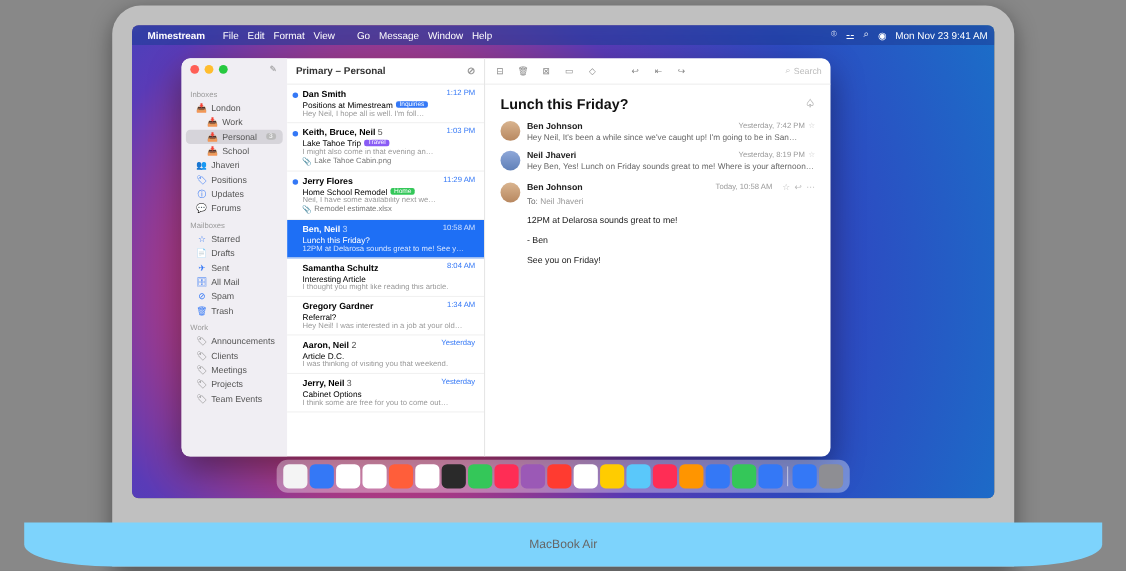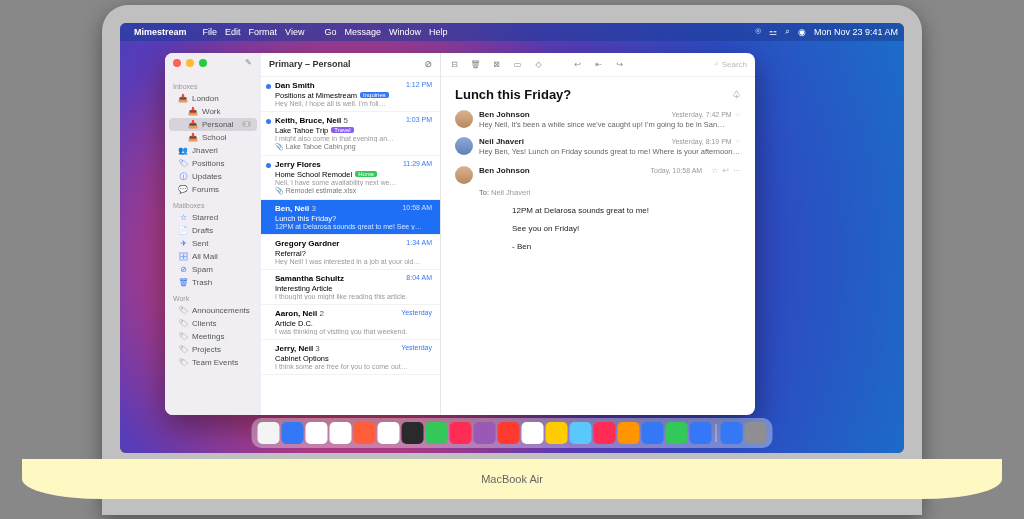--- a/index.html
+++ b/index.html
@@ -10,22 +10,22 @@
     display: flex; align-items: center; justify-content: center;
   }
   .laptop {
     width: 820px; height: 510px;
     background: #c0c0c0; border-radius: 26px 26px 0 0;
     padding: 18px 18px 0 18px;
     position: relative;
     box-shadow: 0 6px 20px rgba(0,0,0,.4);
   }
   .laptop-base {
-    position: absolute; bottom: 16px; left: -80px; width: 980px; height: 40px;
-    background: #fef9c3; border-radius: 0 0 80px 80px / 0 0 20px 20px;
+    position: absolute; bottom: 0; left: -80px; width: 980px; height: 40px;
+    background: #7dd3fc; border-radius: 0 0 80px 80px / 0 0 20px 20px;
     display: flex; align-items: center; justify-content: center;
     color: #666; font-size: 11px;
   }
   .screen {
     width: 100%; height: 430px; background: #737373; border-radius: 6px; overflow: hidden;
     position: relative;
   }
   .desktop {
     width: 100%; height: 100%;
     background: radial-gradient(circle at 30% 55%, #ff8a3d 0%, #ff4d4d 14%, #c23b7a 28%, #5a3bb7 48%, #2d4bc2 70%, #1b6ec8 100%);
@@ -100,23 +100,23 @@
   .thread-msg { display:flex; gap:6px; margin-top:8px; font-size:8px;}
   .avatar { width:18px; height:18px; border-radius:50%; background:#ccc; flex-shrink:0; background-size:cover;}
   .avatar.bj { background:linear-gradient(#d9b48f,#b88860);} 
   .avatar.nj { background:linear-gradient(#8fa8d9,#6080b8);} 
   .tm-head { display:flex; justify-content:space-between;}
   .tm-head .from { font-weight:600; color:#222;}
   .tm-head .when { color:#999; font-size:7px; display:flex; align-items:center; gap:3px;}
   .tm-head .star { color:#ccc; cursor:pointer;}
   .tm-prev { color:#666; font-size:7.5px; margin-top:1px; white-space:nowrap; overflow:hidden; text-overflow:ellipsis;}
   .tm-exp { margin-top:10px; }
-  .tm-exp .to-line { font-size:7.5px; color:#666; margin-top:13px;}
+  .tm-exp .to-line { font-size:7.5px; color:#666; margin-top:3px;}
   .tm-exp .actions { display:flex; gap:4px; color:#bbb; font-size:8px; margin-left:6px;}
-  .tm-body { margin-top:8px; font-size:8px; color:#222; line-height:1.5;margin-left:33px;}
+  .tm-body { margin-top:8px; font-size:8px; color:#222; line-height:1.5;}
   .tm-body p { margin-bottom:6px; }
   
   .dock {
     position:absolute; bottom:5px; left:50%; transform:translateX(-50%);
     height:30px; background:rgba(255,255,255,.35); border-radius:10px;
     display:flex; align-items:center; padding:2px 6px; gap:2px;
   }
   .dock .app { width:22px; height:22px; border-radius:5px; }
   .dock .divider { width:1px; height:18px; background:rgba(255,255,255,.5); margin:0 2px;}
 </style>
@@ -281,37 +281,37 @@
                   <span>Ben, Neil <span style="font-weight:400;opacity:.7">3</span></span>
                   <span class="time">10:58 AM</span>
                 </div>
                 <div class="subj">
                   <span>Lunch this Friday?</span>
                 </div>
                 <div class="prev">12PM at Delarosa sounds great to me! See y…</div>
               </div>
               <div class="msg">
                 <div class="row1">
+                  <span>Samantha Schultz</span>
+                  <span class="time">8:04 AM</span>
+                </div>
+                <div class="subj">
+                  <span>Interesting Article</span>
+                </div>
+                <div class="prev">I thought you might like reading this article.</div>
+              </div>
+              <div class="msg">
+                <div class="row1">
                   <span>Gregory Gardner</span>
                   <span class="time">1:34 AM</span>
                 </div>
                 <div class="subj">
                   <span>Referral?</span>
                 </div>
                 <div class="prev">Hey Neil! I was interested in a job at your old…</div>
-              </div>
-              <div class="msg">
-                <div class="row1">
-                  <span>Samantha Schultz</span>
-                  <span class="time">8:04 AM</span>
-                </div>
-                <div class="subj">
-                  <span>Interesting Article</span>
-                </div>
-                <div class="prev">I thought you might like reading this article.</div>
               </div>
               <div class="msg">
                 <div class="row1">
                   <span>Aaron, Neil <span style="font-weight:400;opacity:.7">2</span></span>
                   <span class="time">Yesterday</span>
                 </div>
                 <div class="subj">
                   <span>Article D.C.</span>
                 </div>
                 <div class="prev">I was thinking of visiting you that weekend.</div>
@@ -385,22 +385,22 @@
                       <span>⋯</span>
                     </span>
                   </span>
                 </div>
                 <div class="to-line">
                   <span>To:</span>
                   <span style="color:#999">Neil Jhaveri</span>
                 </div>
                 <div class="tm-body" id="tm-body">
                     <p>12PM at Delarosa sounds great to me!</p>
+                    <p>- Ben</p>
                     <p>See you on Friday!</p>
-                    <p>- Ben</p>
                   </div>
               </div>
             </div>
           </div>
         </div>
       </div>
 
       <div class="dock" id="dock">
           <div class="app" style="background: rgb(244, 244, 244);"></div>
           <div class="app" style="background: rgb(52, 120, 246);"></div>

